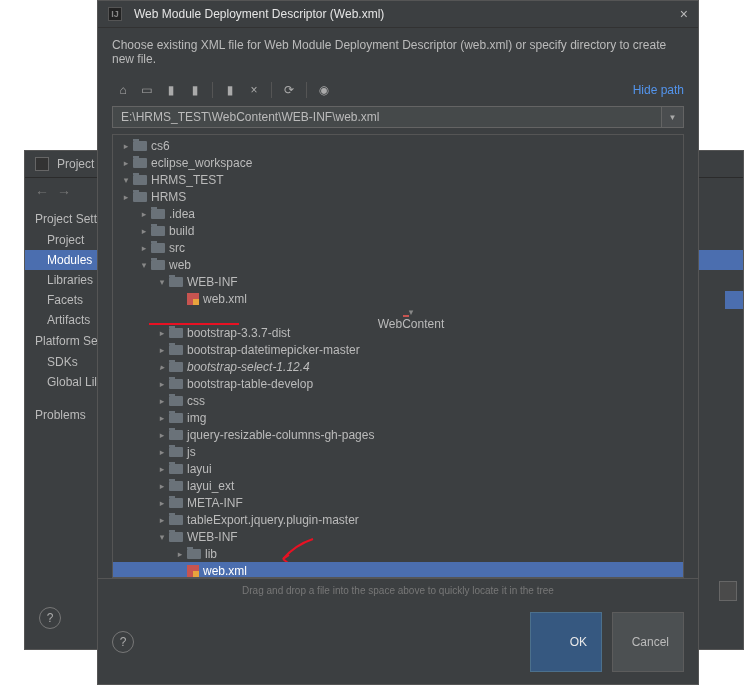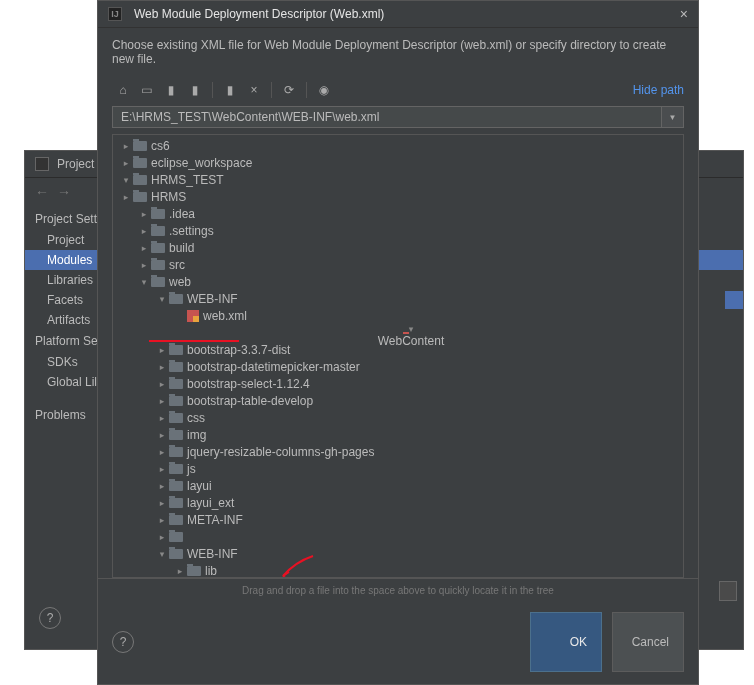--- a/index.html
+++ b/index.html
@@ -150,25 +150,20 @@
           <span>HRMS</span>
         </div>
         <div class="node" style="padding-left: 26px; position: relative;">
           <span class="arrow closed"></span>
           <span class="icon folder"></span>
           <span>.idea</span>
         </div>
         <div class="node" style="padding-left: 26px; position: relative;">
           <span class="arrow closed"></span>
           <span class="icon folder"></span>
-          <span>.settings</span>
-        </div>
-        <div class="node" style="padding-left: 26px; position: relative;">
-          <span class="arrow closed"></span>
-          <span class="icon folder"></span>
           <span>build</span>
         </div>
         <div class="node" style="padding-left: 26px; position: relative;">
           <span class="arrow closed"></span>
           <span class="icon folder"></span>
           <span>src</span>
         </div>
         <div class="node" style="padding-left: 26px; position: relative;">
           <span class="arrow open"></span>
           <span class="icon folder"></span>
@@ -193,21 +188,21 @@
         <div class="node" style="padding-left: 44px; position: relative;">
           <span class="arrow closed"></span>
           <span class="icon folder"></span>
           <span>bootstrap-3.3.7-dist</span>
         </div>
         <div class="node" style="padding-left: 44px; position: relative;">
           <span class="arrow closed"></span>
           <span class="icon folder"></span>
           <span>bootstrap-datetimepicker-master</span>
         </div>
-        <div class="node" style="padding-left: 44px; position: relative;">
+        <div class="node" style="padding-left: 44px; position: relative; font-style: italic;">
           <span class="arrow closed"></span>
           <span class="icon folder"></span>
           <span>bootstrap-select-1.12.4</span>
         </div>
         <div class="node" style="padding-left: 44px; position: relative;">
           <span class="arrow closed"></span>
           <span class="icon folder"></span>
           <span>bootstrap-table-develop</span>
         </div>
         <div class="node" style="padding-left: 44px; position: relative;">
@@ -241,20 +236,21 @@
           <span>layui_ext</span>
         </div>
         <div class="node" style="padding-left: 44px; position: relative;">
           <span class="arrow closed"></span>
           <span class="icon folder"></span>
           <span>META-INF</span>
         </div>
         <div class="node" style="padding-left: 44px; position: relative;">
           <span class="arrow closed"></span>
           <span class="icon folder"></span>
+          <span>tableExport.jquery.plugin-master</span>
         </div>
         <div class="node" style="padding-left: 44px; position: relative;">
           <span class="arrow open"></span>
           <span class="icon folder"></span>
           <span>WEB-INF</span>
         </div>
         <div class="node" style="padding-left: 62px; position: relative;">
           <span class="arrow closed"></span>
           <span class="icon folder"></span>
           <span>lib</span>

